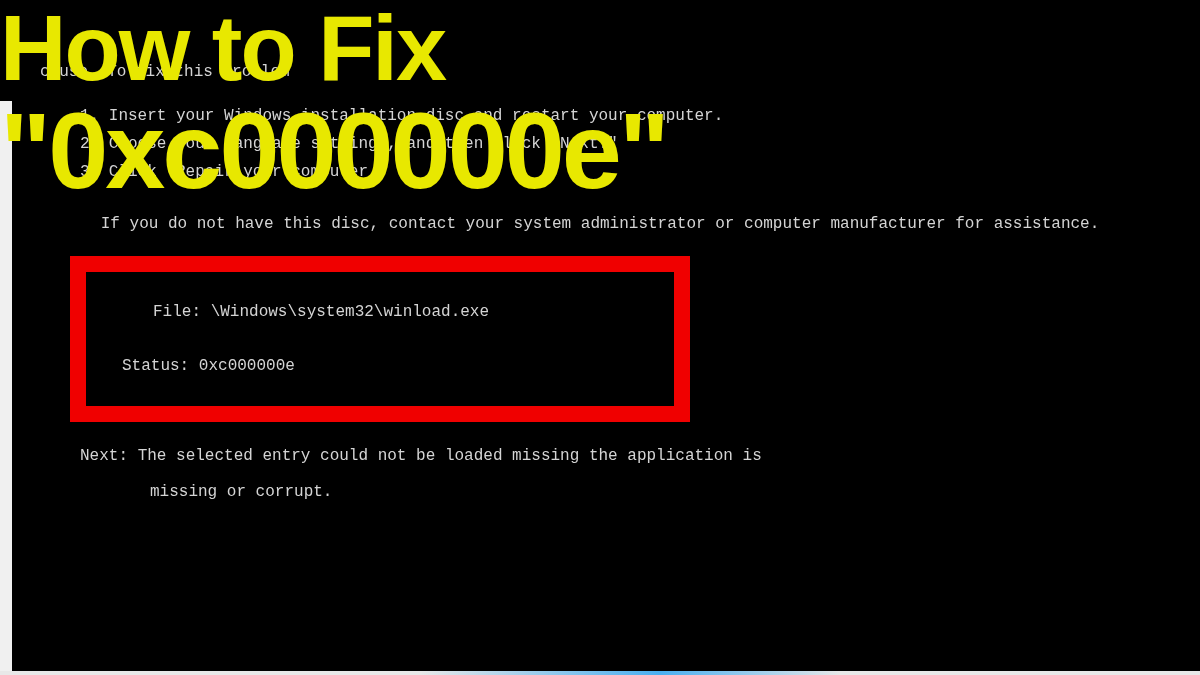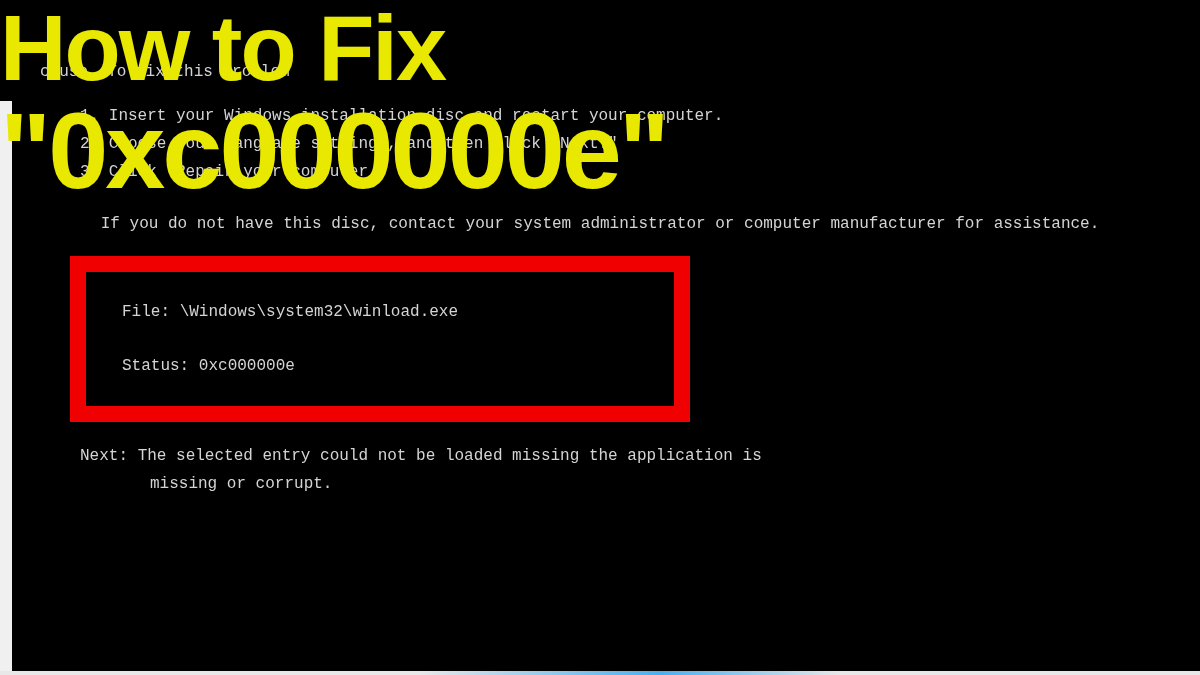--- a/index.html
+++ b/index.html
@@ -41,33 +41,34 @@
     .highlight-box {
       border: 16px solid #f00000;
       background: #000;
       padding: 28px 36px;
       margin-left: 30px;
       margin-right: 470px;
       margin-bottom: 22px;
     }
     .file-line {
       margin-bottom: 30px;
+      margin-left: 31px;
     }
     .info-section {
       padding-left: 40px;
     }
     .info-label {
       display: inline;
     }
     .info-text {
       display: inline;
     }
     .info-continuation {
       padding-left: 70px;
-      margin-top: 4px;
+      margin-top: 12px;
     }
     .overlay-title {
       position: absolute;
       top: 0;
       left: 50%;
       transform: translateX(-50%);
       font-family: Arial, Helvetica, sans-serif;
       font-weight: 900;
       color: #e8e800;
       pointer-events: none;

